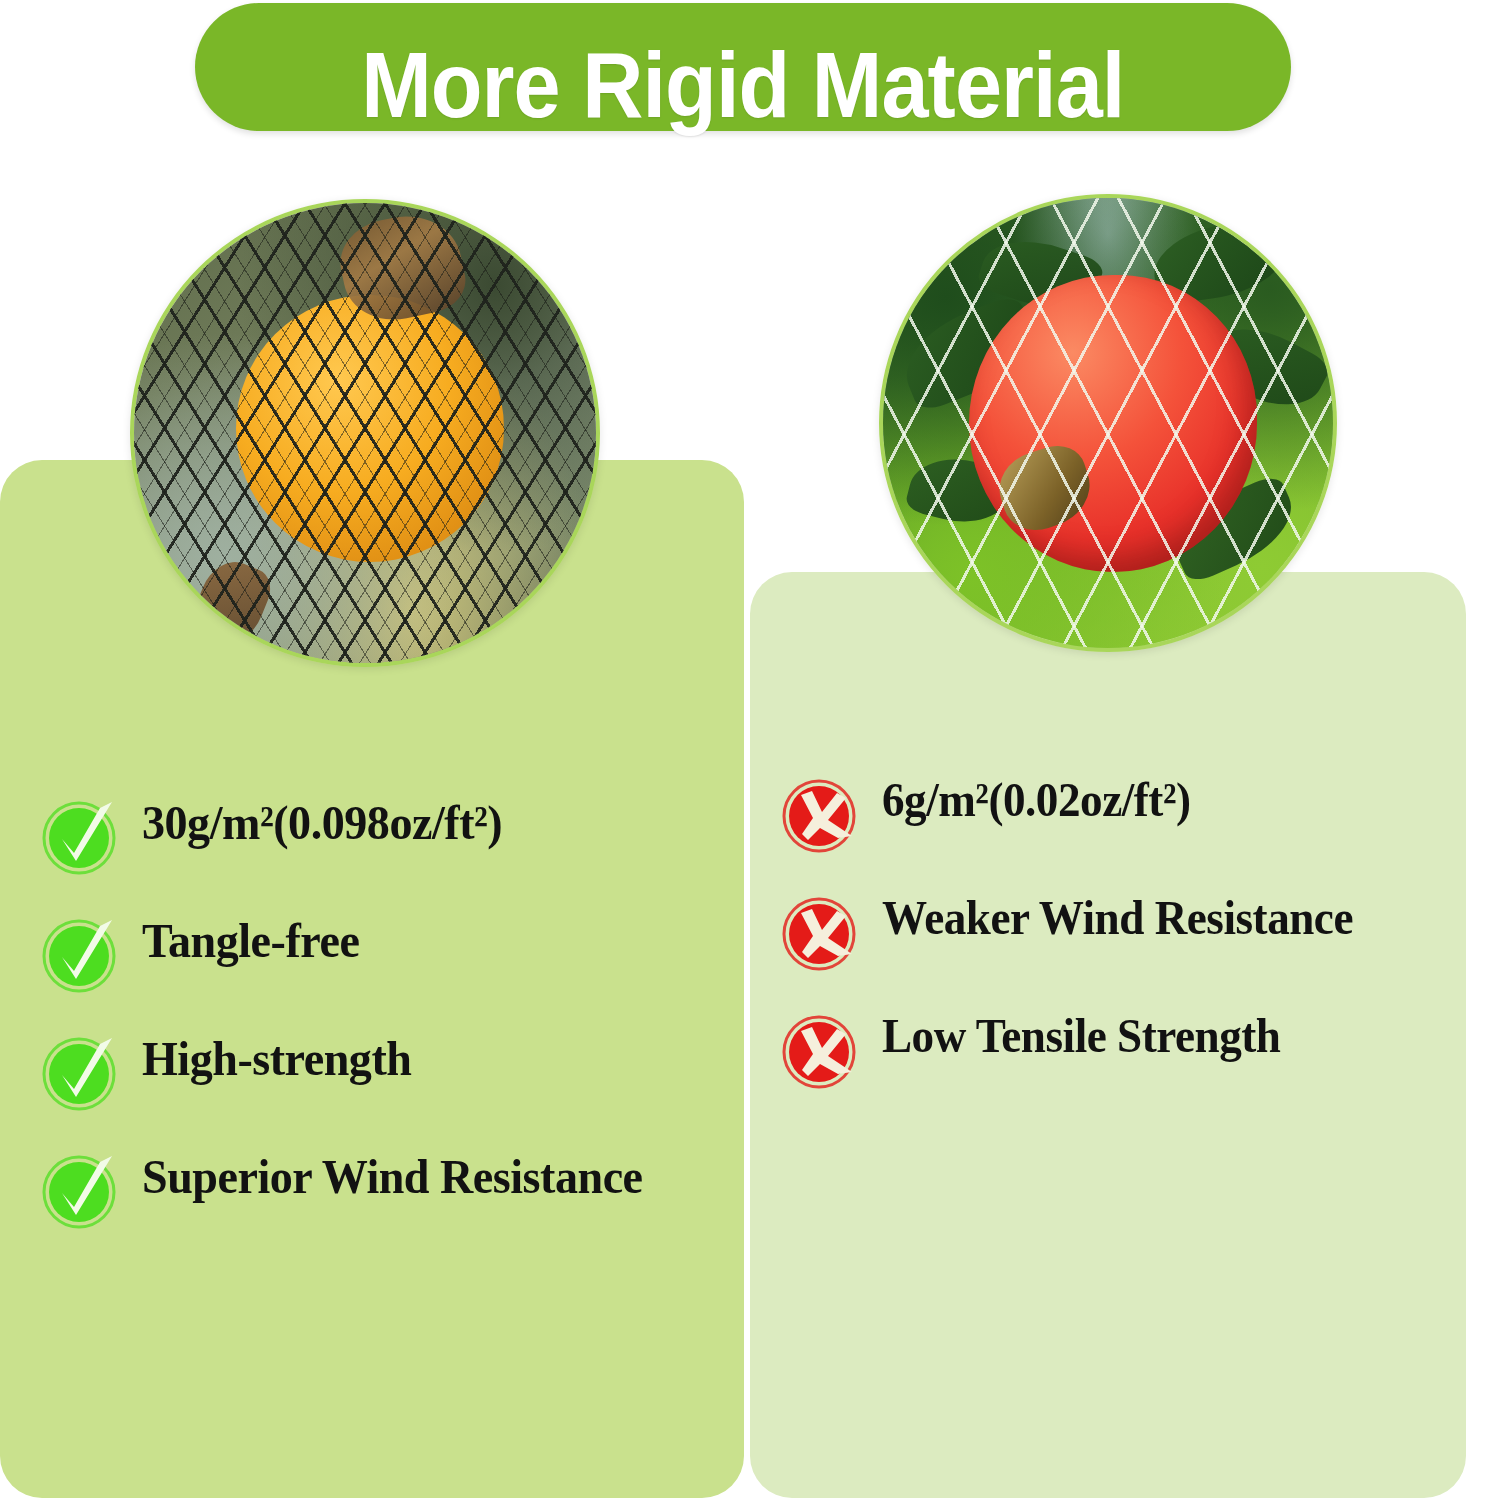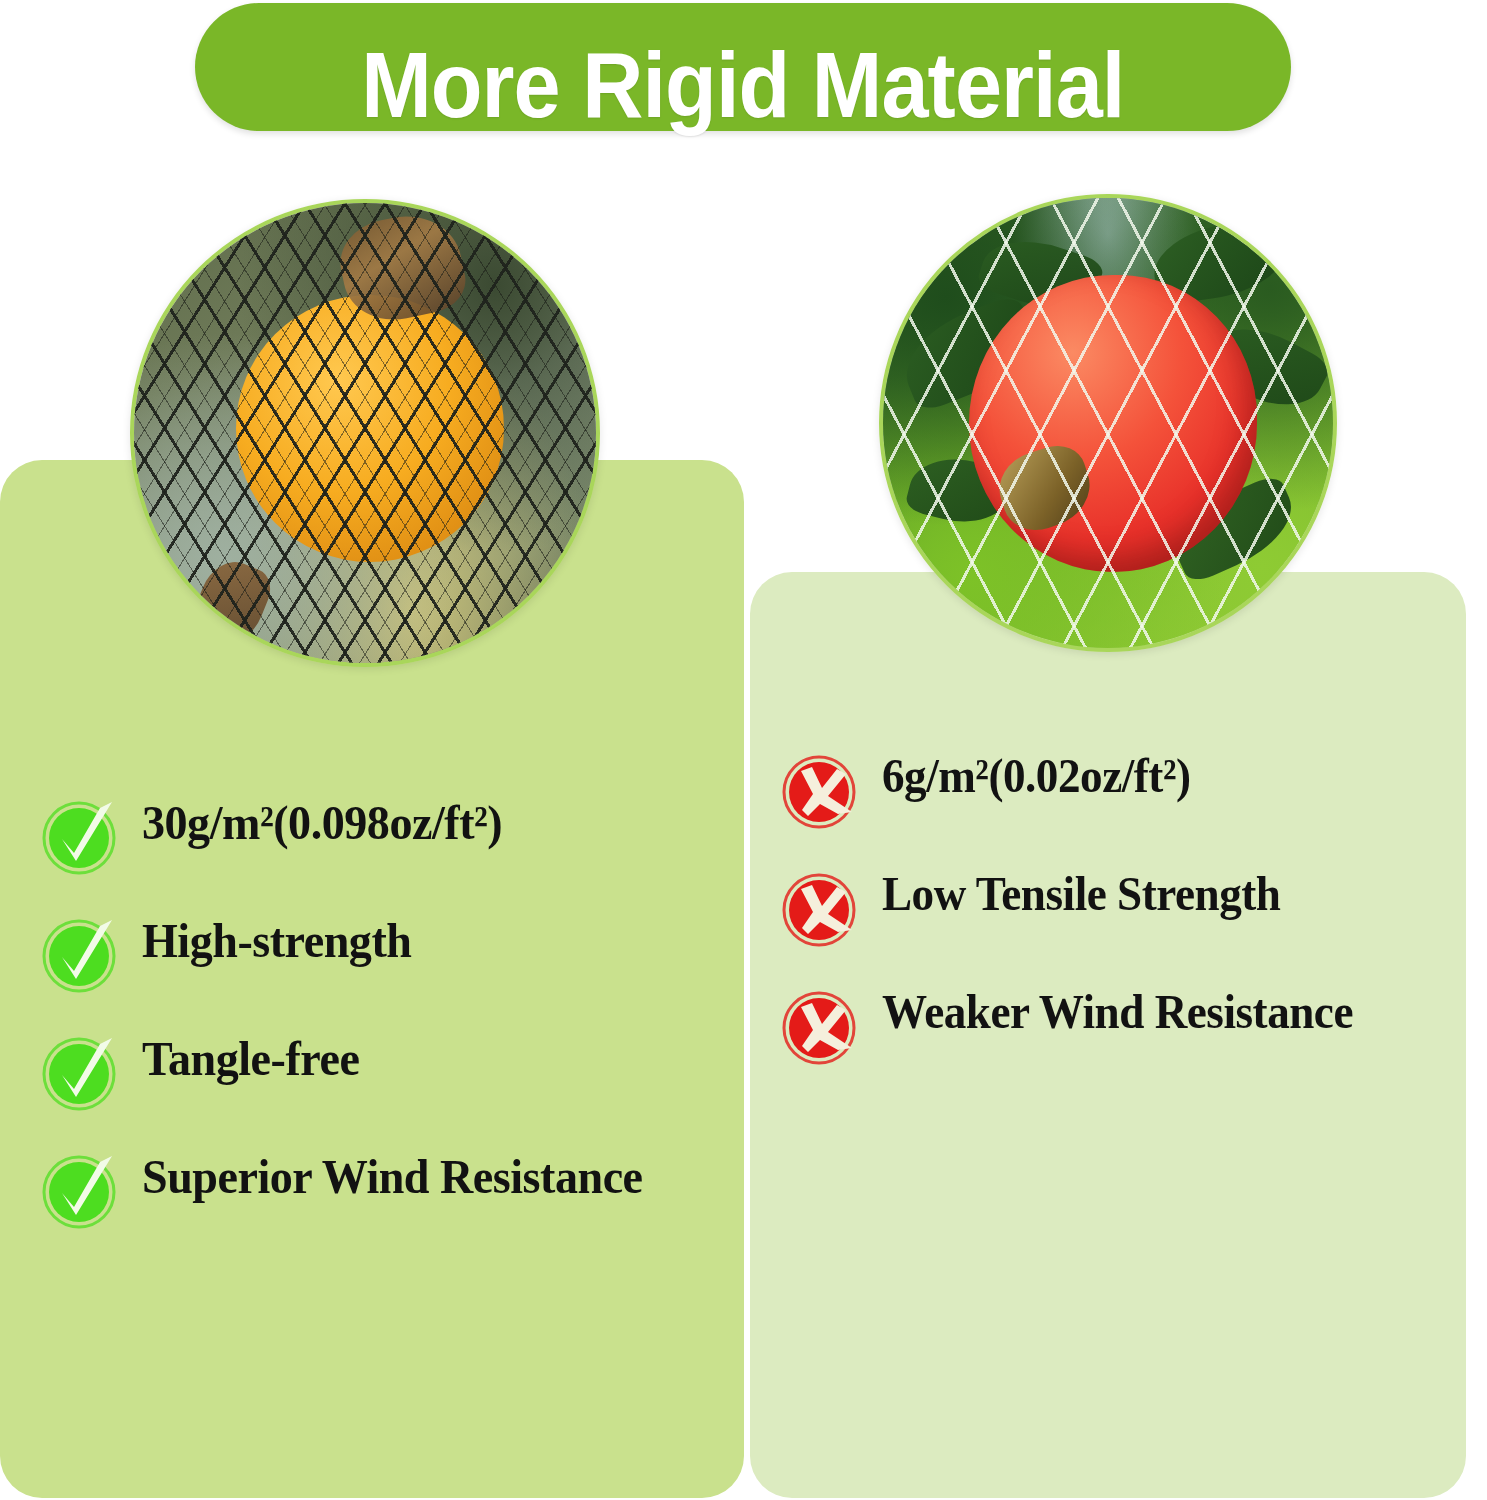--- a/index.html
+++ b/index.html
@@ -131,21 +131,21 @@
   .mesh-light{
     position:absolute;inset:-30%;
     background:
       repeating-linear-gradient(62deg, rgba(242,248,236,.85) 0 3px, rgba(0,0,0,0) 3px 60px),
       repeating-linear-gradient(-62deg, rgba(242,248,236,.85) 0 3px, rgba(0,0,0,0) 3px 60px);
   }
 
   
   .list{position:absolute;}
   .list-left{left:42px;top:798px;width:700px;}
-  .list-right{left:782px;top:752px;width:690px;}
+  .list-right{left:782px;top:776px;width:690px;}
 
   .row{
     display:flex;
     height:118px;
     font-family:Liberation Serif, serif;
   }
   .row-label{
     color:#121212;
     font-size:49px;
     font-weight:bold;
@@ -218,32 +218,32 @@
   </div>
 
   <div class="row">
     <span class="icon">
       <svg width="78" height="78" viewBox="0 0 78 78">
         <circle cx="37" cy="40" r="35" fill="none" stroke="#4ddd20" stroke-width="3" opacity=".75"></circle>
         <circle cx="37" cy="40" r="30" fill="#4ddd20"></circle>
         <path d="M20 41 L32 55 L58 10 L70 4 L34 63 Z" fill="#f2fbe8"></path>
       </svg>
     </span>
+    <span class="row-label">Tangle-free</span>
+  </div>
+
+  <div class="row">
+    <span class="icon">
+      <svg width="78" height="78" viewBox="0 0 78 78">
+        <circle cx="37" cy="40" r="35" fill="none" stroke="#4ddd20" stroke-width="3" opacity=".75"></circle>
+        <circle cx="37" cy="40" r="30" fill="#4ddd20"></circle>
+        <path d="M20 41 L32 55 L58 10 L70 4 L34 63 Z" fill="#f2fbe8"></path>
+      </svg>
+    </span>
     <span class="row-label">High-strength</span>
-  </div>
-
-  <div class="row">
-    <span class="icon">
-      <svg width="78" height="78" viewBox="0 0 78 78">
-        <circle cx="37" cy="40" r="35" fill="none" stroke="#4ddd20" stroke-width="3" opacity=".75"></circle>
-        <circle cx="37" cy="40" r="30" fill="#4ddd20"></circle>
-        <path d="M20 41 L32 55 L58 10 L70 4 L34 63 Z" fill="#f2fbe8"></path>
-      </svg>
-    </span>
-    <span class="row-label">Tangle-free</span>
   </div>
 
 
   <div class="row">
     <span class="icon">
       <svg width="78" height="78" viewBox="0 0 78 78">
         <circle cx="37" cy="40" r="35" fill="none" stroke="#4ddd20" stroke-width="3" opacity=".75"></circle>
         <circle cx="37" cy="40" r="30" fill="#4ddd20"></circle>
         <path d="M20 41 L32 55 L58 10 L70 4 L34 63 Z" fill="#f2fbe8"></path>
       </svg>
@@ -269,27 +269,27 @@
 
 
   <div class="row">
     <span class="icon">
       <svg width="78" height="78" viewBox="0 0 78 78">
         <circle cx="37" cy="40" r="35" fill="none" stroke="#e41b18" stroke-width="3" opacity=".8"></circle>
         <circle cx="37" cy="40" r="30" fill="#e41b18"></circle>
         <path d="M19 19 L30 15 L40 36 L55 17 L64 22 L46 44 L70 60 L56 62 L38 52 L26 64 L20 58 L31 42 Z" fill="#f5efdc"></path>
       </svg>
     </span>
-    <span class="row-label">Low Tensile Strength</span>
+    <span class="row-label">Weaker Wind Resistance</span>
   </div>
 
   <div class="row">
     <span class="icon">
       <svg width="78" height="78" viewBox="0 0 78 78">
         <circle cx="37" cy="40" r="35" fill="none" stroke="#e41b18" stroke-width="3" opacity=".8"></circle>
         <circle cx="37" cy="40" r="30" fill="#e41b18"></circle>
         <path d="M19 19 L30 15 L40 36 L55 17 L64 22 L46 44 L70 60 L56 62 L38 52 L26 64 L20 58 L31 42 Z" fill="#f5efdc"></path>
       </svg>
     </span>
-    <span class="row-label">Weaker Wind Resistance</span>
+    <span class="row-label">Low Tensile Strength</span>
   </div>
 
 </div>
 
 </body></html>

